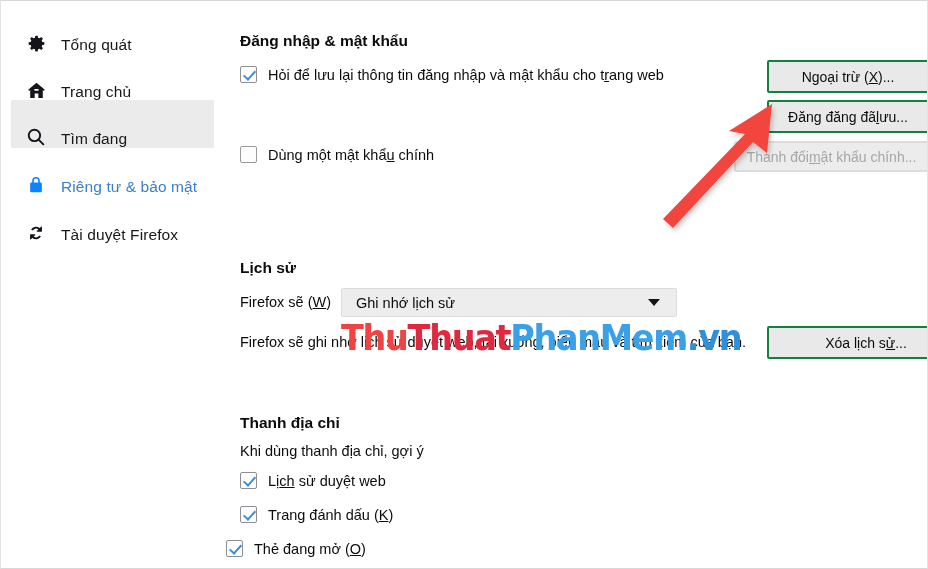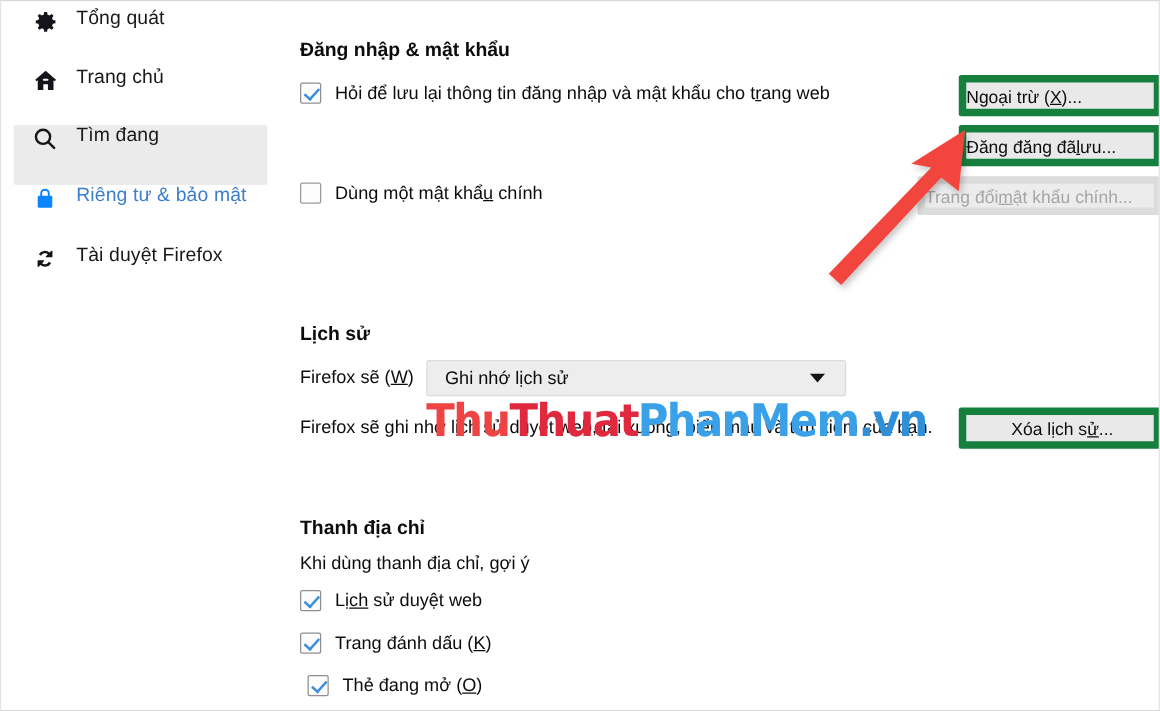--- a/index.html
+++ b/index.html
@@ -32,21 +32,21 @@
     width: 222px;
     height: 100%;
     background: #ffffff;
   }
   .nav-item {
     position: absolute;
     left: 10px;
     width: 203px;
     height: 48px;
     display: flex;
-    align-items: flex-start;
+    align-items: flex-end;
     padding-left: 14px;
     box-sizing: border-box;
     border-radius: 2px;
     cursor: default;
   }
   .nav-item.selected {
     background: #ebebeb;
   }
   .nav-icon {
     width: 22px;
@@ -115,26 +115,27 @@
     font-size: 14.5px;
     color: #0c0c0d;
   }
   .u { text-decoration: underline; }
 
   
   .btn {
     position: absolute;
     box-sizing: border-box;
     background: #e9e9ea;
-    border: 6px solid #15803d;
+    border: 2px solid #15803d;
     border-radius: 2px;
     font-size: 14px;
     color: #0c0c0d;
     display: flex;
     align-items: center;
+    justify-content: center;
     font-family: "Liberation Sans", sans-serif;
     white-space: nowrap;
     cursor: default;
   }
   .btn.disabled {
     color: #a6a6a8;
     background: #ececed;
     border-color: #dcdcdd;
   }
 
@@ -267,21 +268,21 @@
         <span>)...</span>
     </div>
 
     <div class="btn" style="left:544px; top:99px; width:162px; height:33px;">
       <span>Đăng đăng đã </span>
         <span class="u">l</span>
         <span>ưu...</span>
     </div>
 
     <div class="btn disabled" style="left:511px; top:140px; width:195px; height:31px;">
-      <span>Trang đổi </span>
+      <span>Thanh đổi </span>
         <span class="u">m</span>
         <span>ật khẩu chính...</span>
     </div>
 
     <div class="section-title" style="left:17px; top:258px;">Lịch sử</div>
 
     <div class="row-text" style="left:17px; top:293px;"><span>Firefox sẽ (</span><span class="u">W</span><span>)</span></div>
 
     <div class="dropdown" style="left:118px; top:287px; width:336px; height:29px;">
       <span class="dd-value">Ghi nhớ lịch sử</span>
@@ -303,21 +304,21 @@
     <div class="cbrow" style="left:17px; top:471px;">
       <span class="cb checked"></span>
       <span class="cblabel"><span>Lị</span><span class="u">ch</span><span> sử duyệt web</span></span>
     </div>
 
     <div class="cbrow" style="left:17px; top:505px;">
       <span class="cb checked"></span>
       <span class="cblabel"><span>Trang đánh dấu (</span><span class="u">K</span><span>)</span></span>
     </div>
 
-    <div class="cbrow" style="left:23px; top:539px;">
+    <div class="cbrow" style="left:3px; top:539px;">
       <span class="cb checked"></span>
       <span class="cblabel"><span>Thẻ đang mở (</span><span class="u">O</span><span>)</span></span>
     </div>
 
   </div>
 
   <div class="watermark"><span class="wm-a">Thu</span><span class="wm-b">Thuat</span><span class="wm-c">PhanMem</span><span class="wm-d">.vn</span></div>
 
   <svg class="arrow" viewBox="0 0 160 150">
     <defs>

